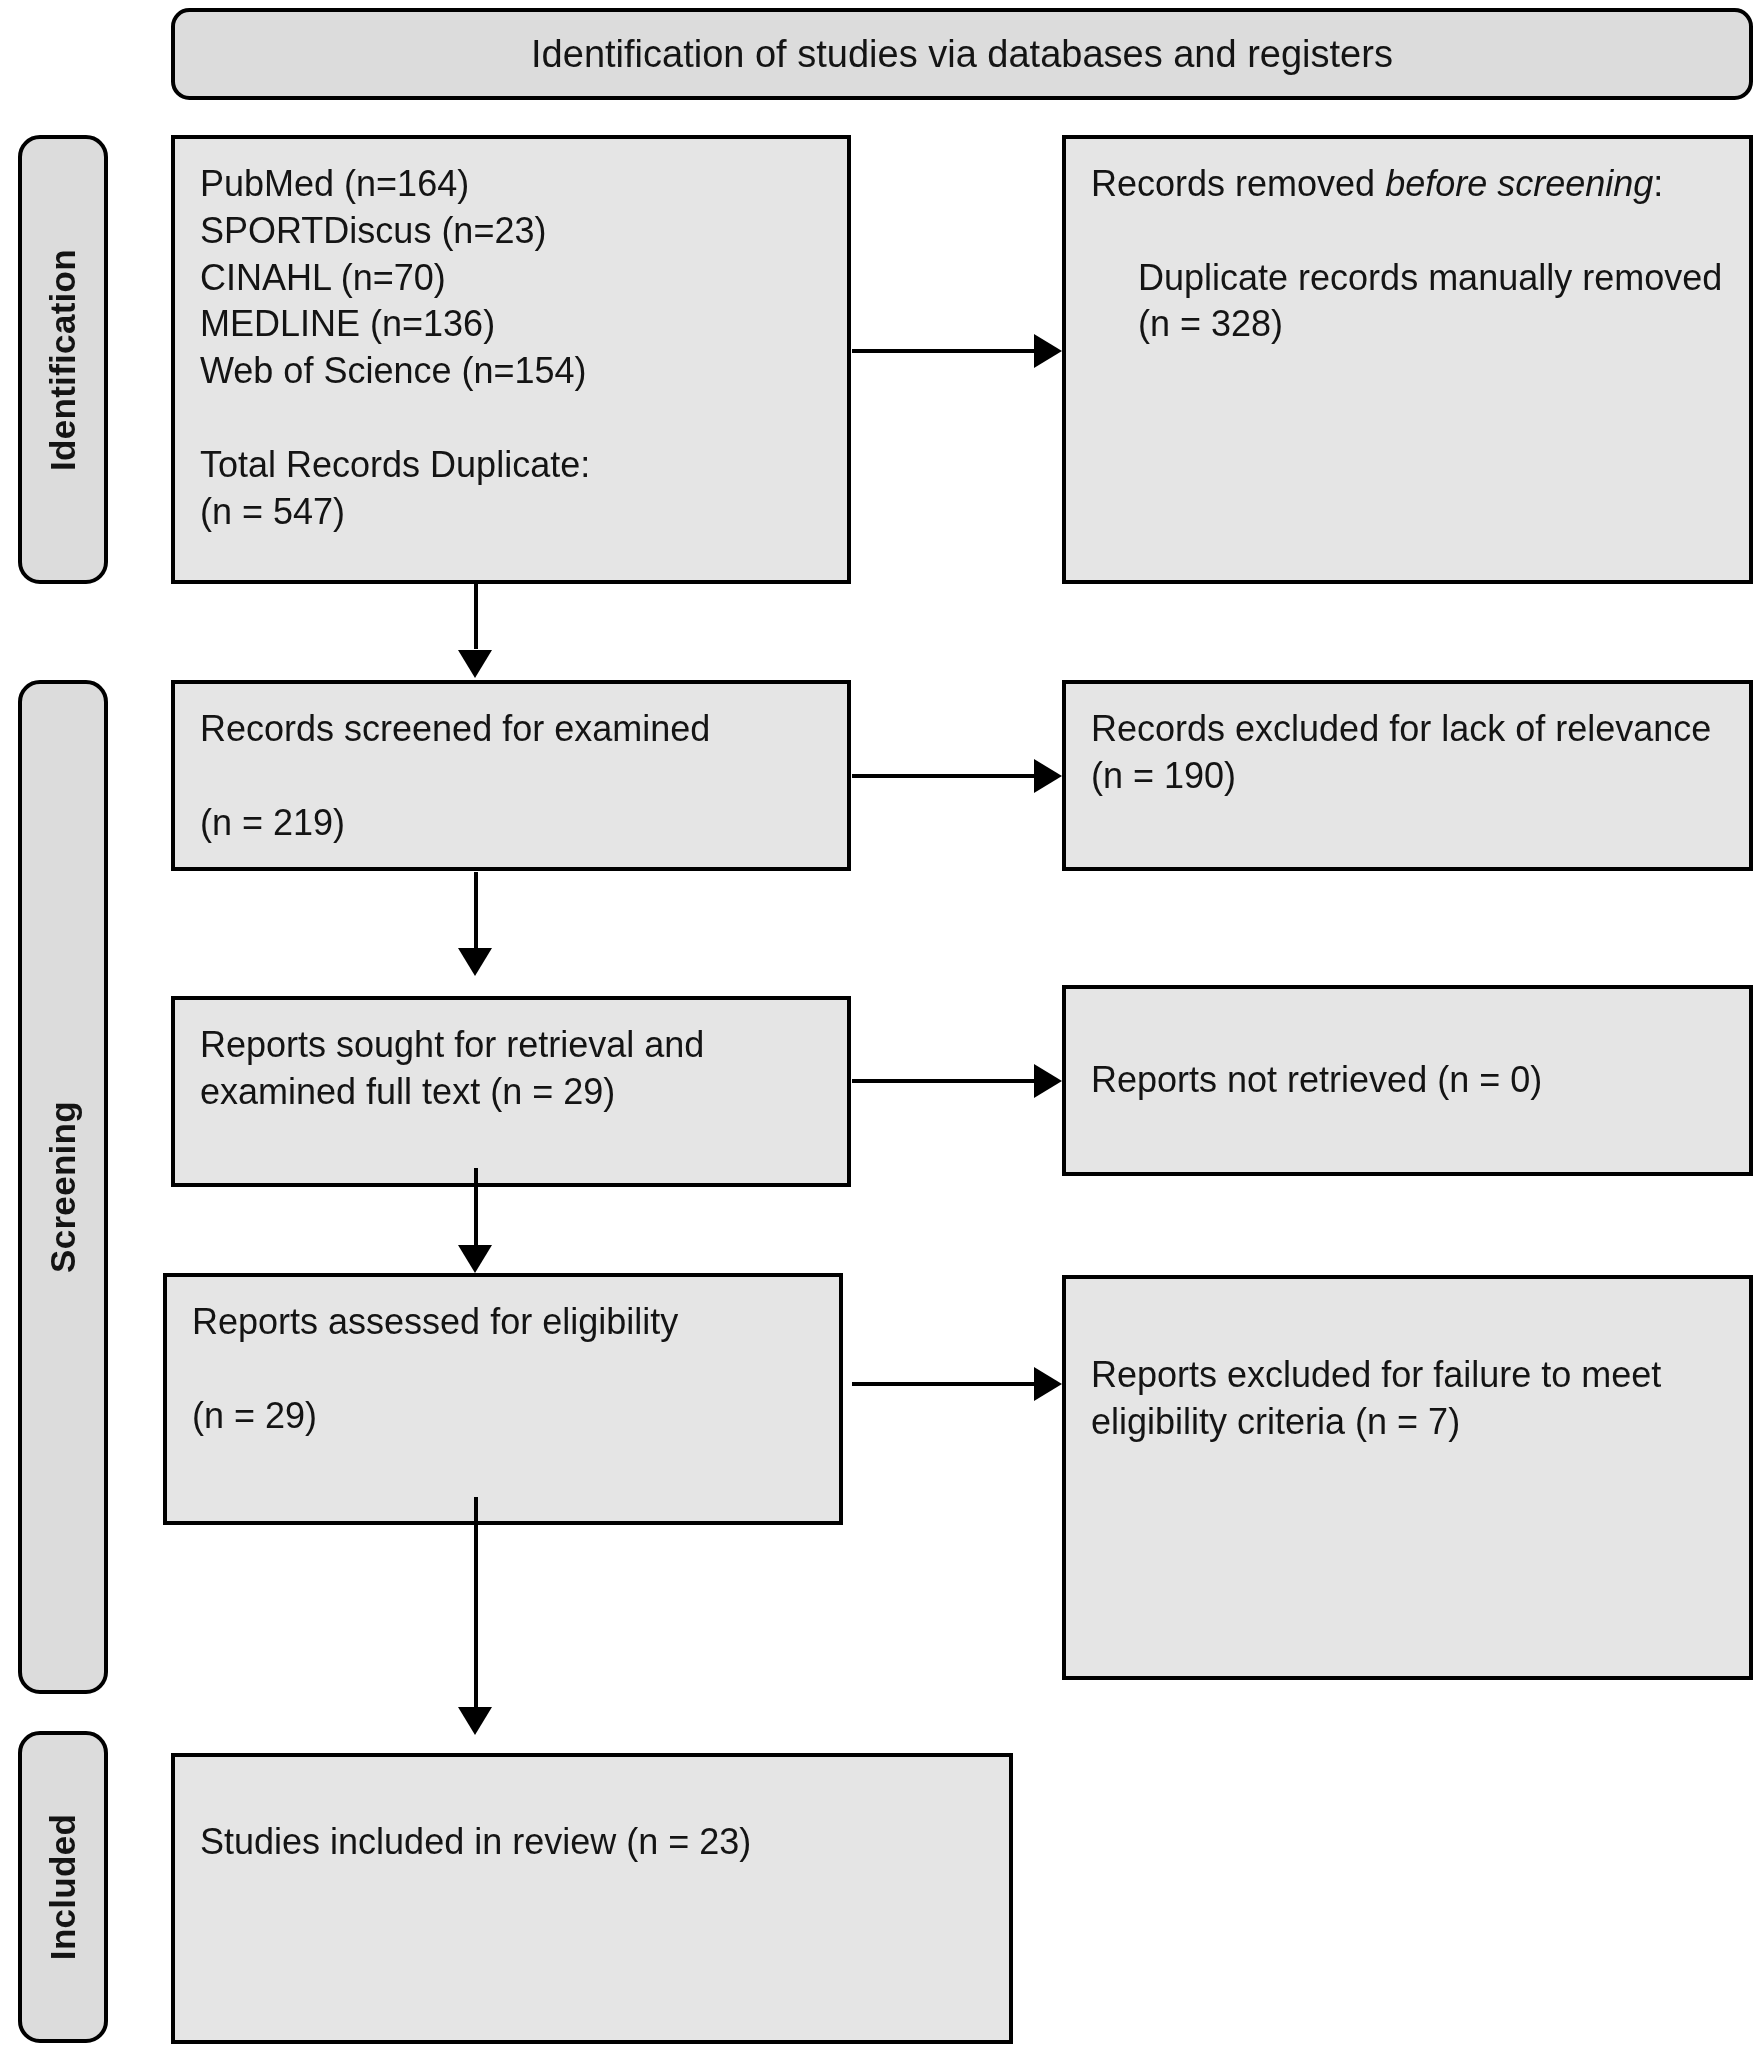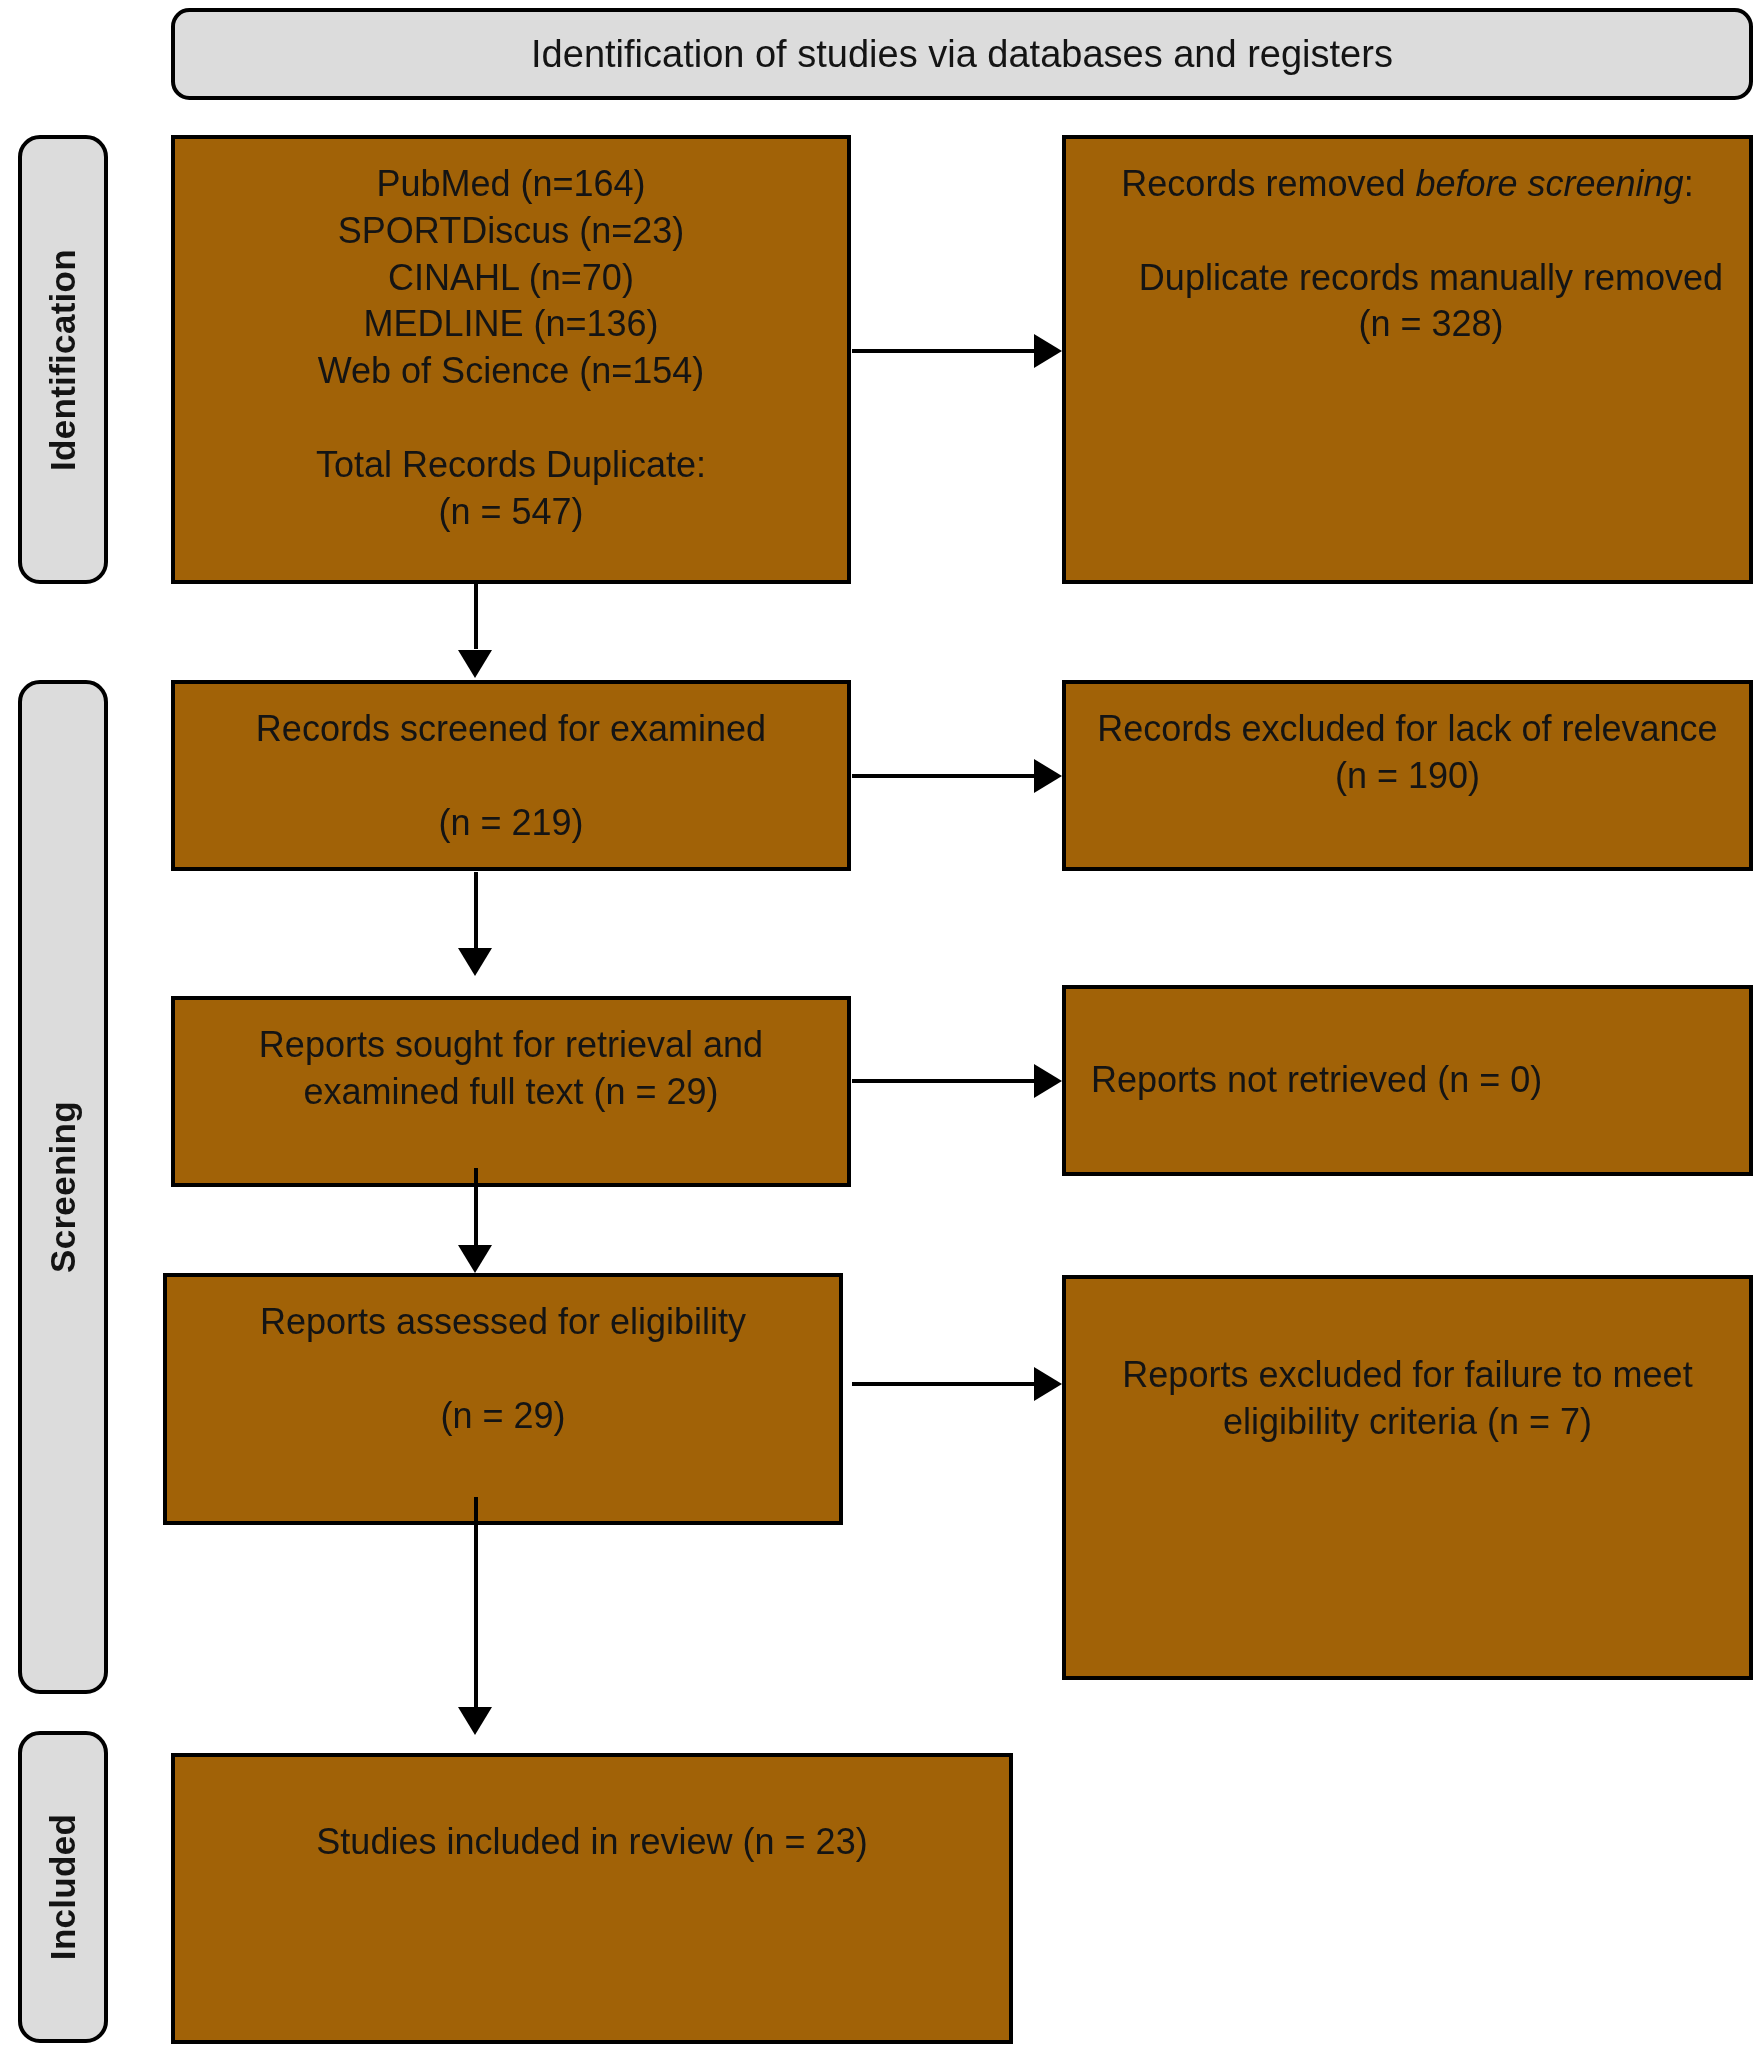--- a/index.html
+++ b/index.html
@@ -7,21 +7,20 @@
     padding: 0;
     background: #ffffff;
   }
   #canvas {
     position: relative;
     width: 1756px;
     height: 2066px;
     background: #ffffff;
     font-family: "Liberation Sans", sans-serif;
     overflow: hidden;
-    text-align: center;
   }
 
   
   .stage-pill {
     position: absolute;
     background: #dcdcdc;
     border: 4.2px solid #000000;
     border-radius: 22px;
     box-sizing: border-box;
     display: flex;
@@ -50,21 +49,21 @@
   }
   .banner .banner-label {
     font-size: 38px;
     color: #141414;
     white-space: nowrap;
   }
 
   
   .flow-box {
     position: absolute;
-    background: #a16207;
+    background: #e5e5e5;
     border: 4.2px solid #000000;
     box-sizing: border-box;
     padding: 22px 25px;
   }
   .flow-box .box-text {
     font-size: 36px;
     line-height: 1.30;
     color: #141414;
     white-space: pre-wrap;
   }

